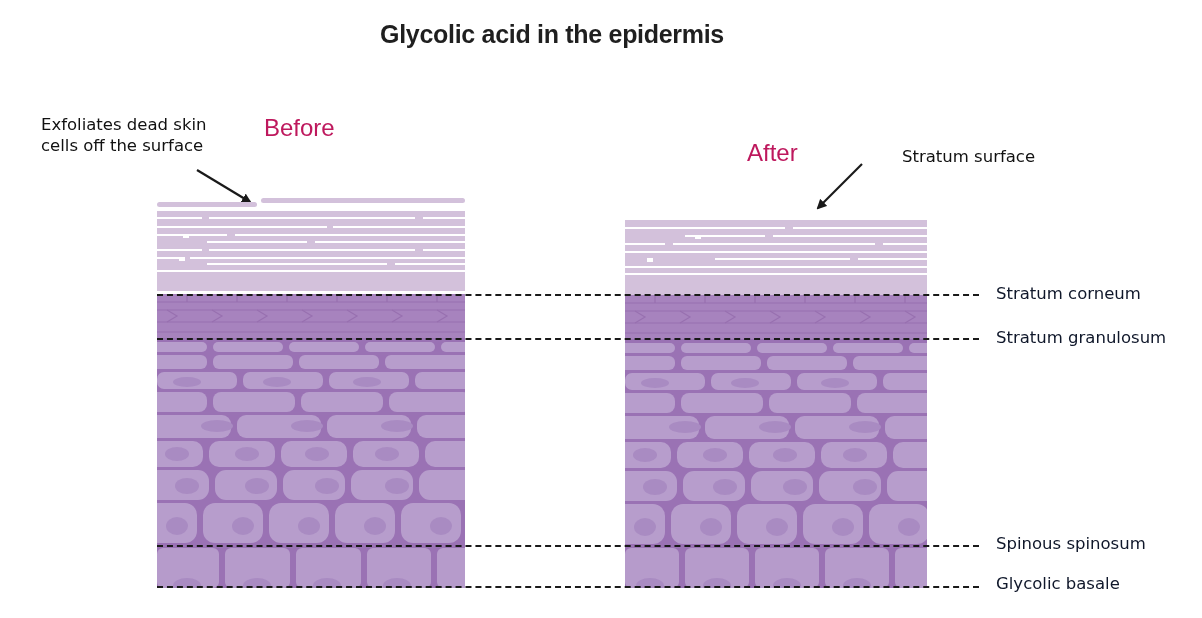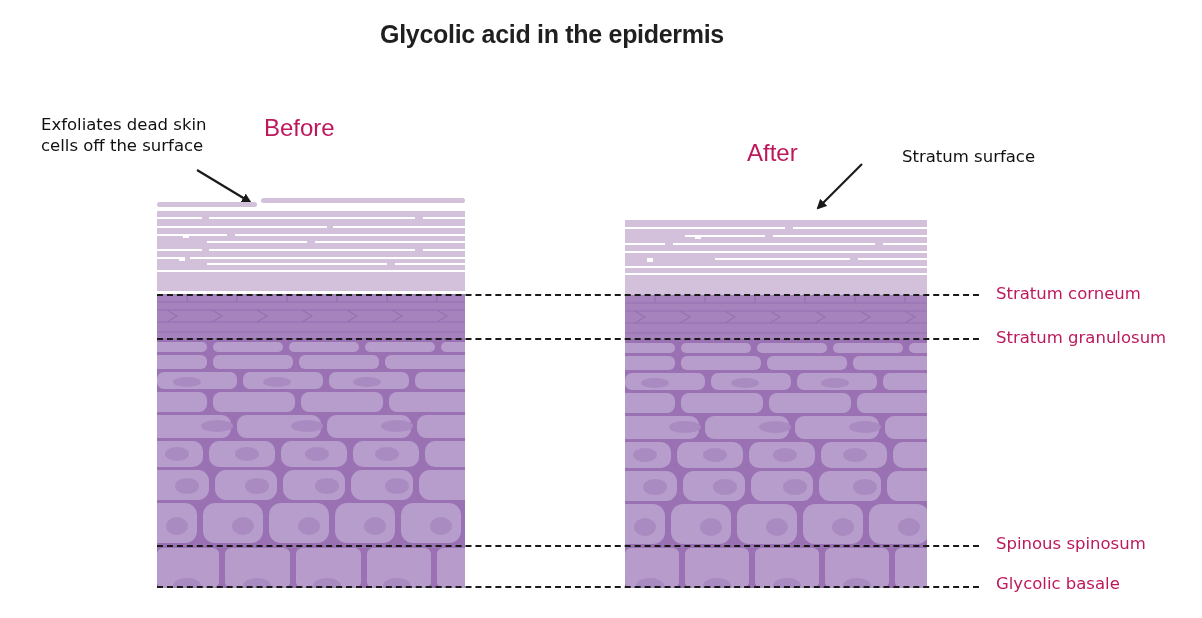--- a/index.html
+++ b/index.html
@@ -1,21 +1,21 @@
 <!DOCTYPE html>
 <html><head>
   <meta charset="utf-8">
   <style>
     html, body { margin: 0; padding: 0; background: #ffffff; }
     body { width: 1202px; height: 618px; position: relative; overflow: hidden; font-family: "DejaVu Sans", sans-serif; color: #1a1a1a; }
     .abs { position: absolute; }
     .title { left: 0; width: 1104px; top: 20px; text-align: center; font-family: "Liberation Sans", sans-serif; font-weight: bold; font-size: 25px; color: #1f1f1f; letter-spacing: -0.3px; }
     .panel-label { font-family: "Liberation Sans", sans-serif; font-size: 24px; color: #be185d; }
     .note { font-size: 16.5px; line-height: 21px; color: #111; margin-left: 28px; }
-    .layer-label { font-size: 16.5px; color: #be185d; white-space: nowrap; }
+    .layer-label { font-size: 16.5px; color: #0f172a; white-space: nowrap; }
     .guide { border-top: 2px dashed #1a1a1a; height: 0; }
     svg { position: absolute; overflow: visible; }
   </style>
 </head>
 <body>
 
 <div class="abs title">Glycolic acid in the epidermis</div>
 
 <div class="abs panel-label" style="left:264px; top:114px;">Before</div>
 <div class="abs panel-label" style="left:747px; top:114px;margin-top:25px;">After</div>

